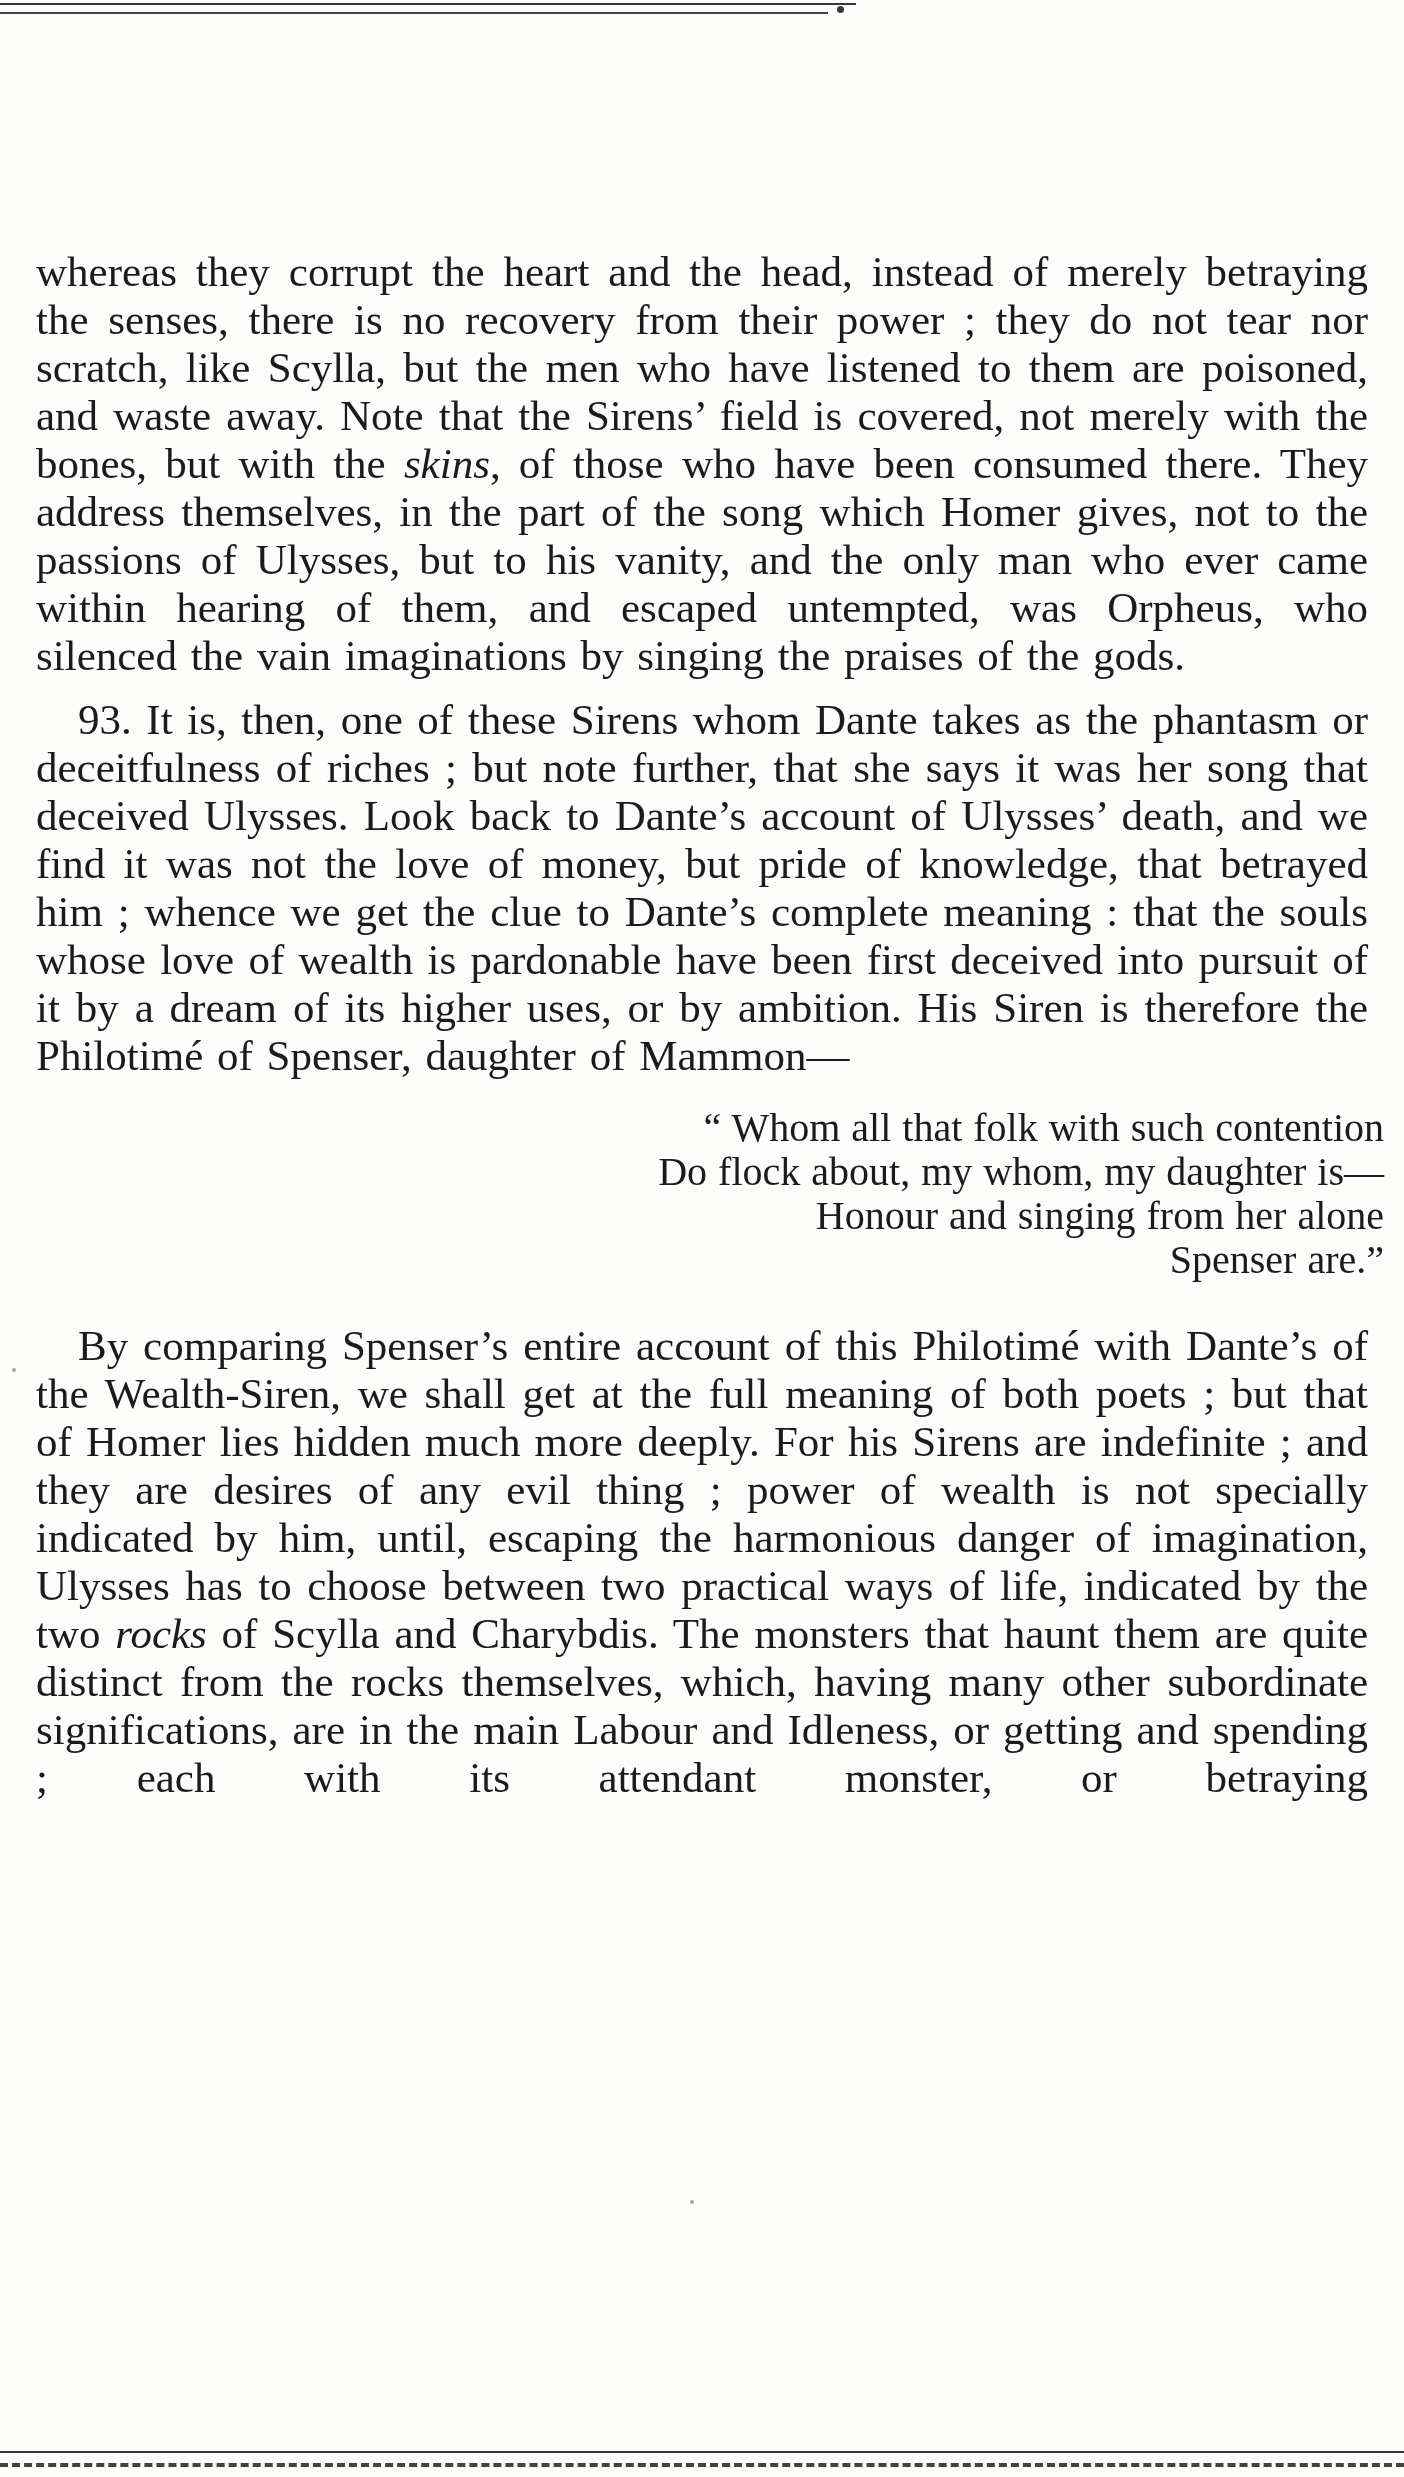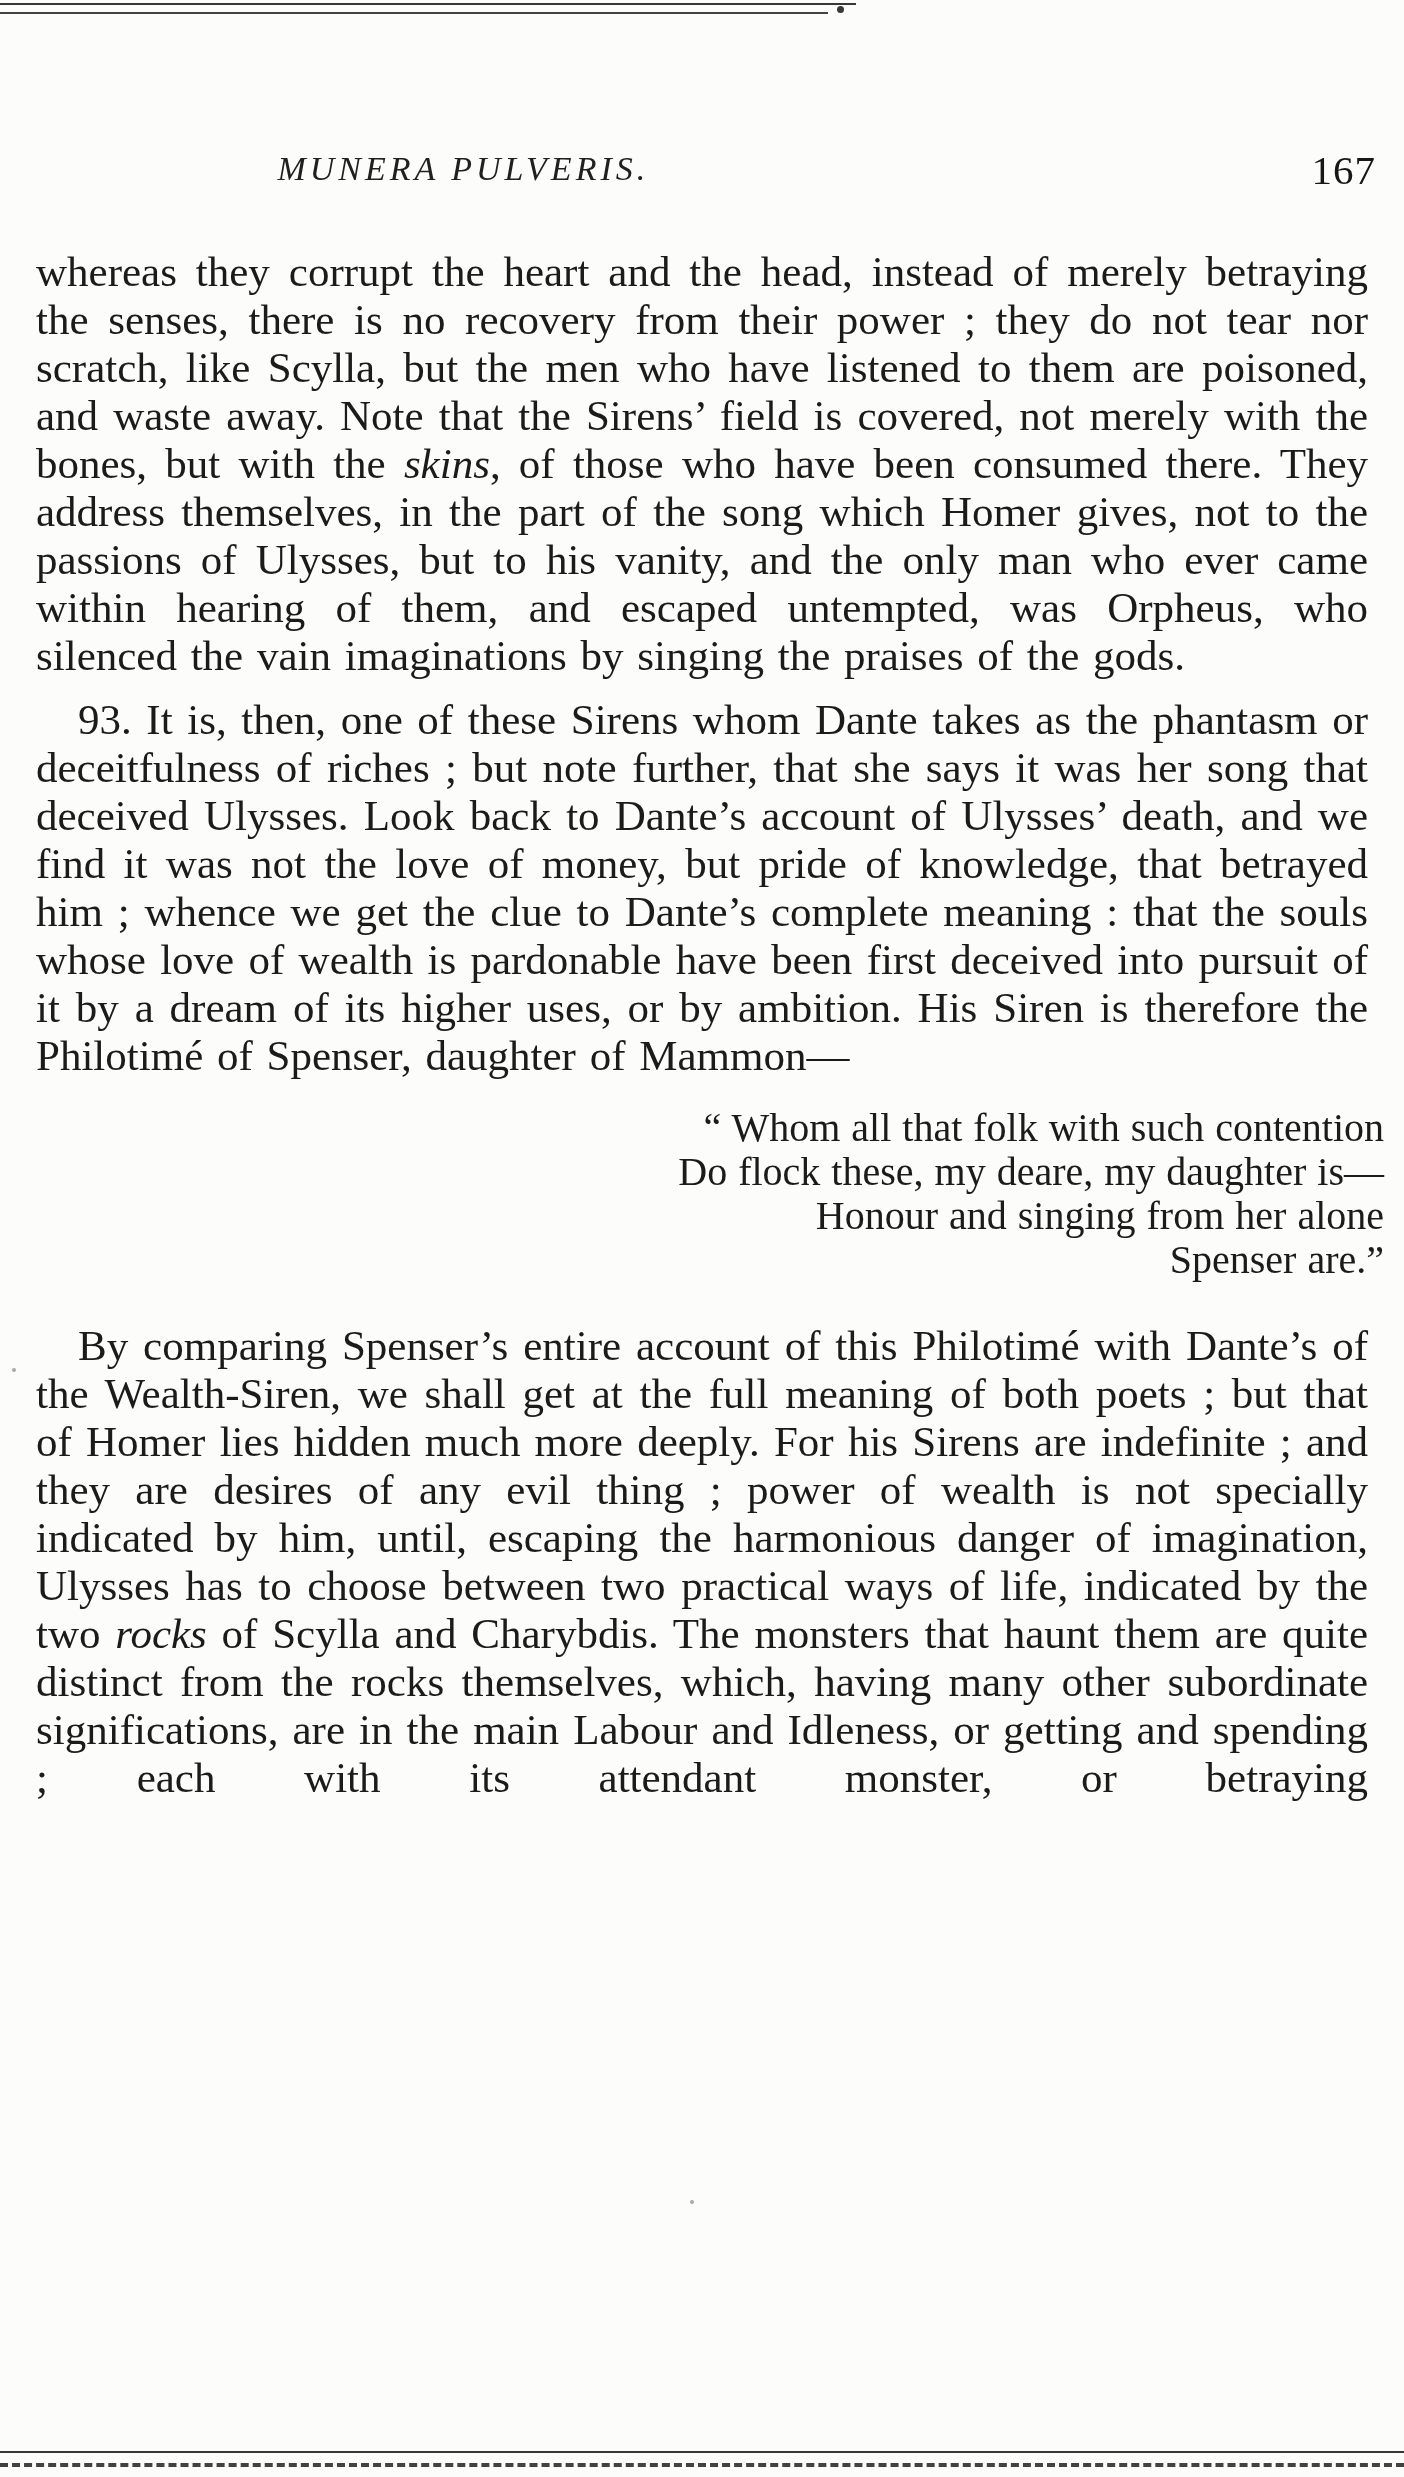--- a/index.html
+++ b/index.html
@@ -88,34 +88,30 @@
 </style>
 </head>
 <body>
 
 <div class="page">
 
   <div class="rule-top-1"></div>
   <div class="rule-top-2"></div>
   <div class="rule-top-dot"></div>
 
-  <div class="header">
-    <div class="running-title">MUNERA PULVERIS.</div>
-    <div class="page-number">167</div>
-  </div>
 
   <div class="body-text">
 
     <p class="para"><span>whereas they corrupt the heart and the head, instead of merely betraying the senses, there is no recovery from their power ; they do not tear nor scratch, like Scylla, but the men who have listened to them are poisoned, and waste away. Note that the Sirens’ field is covered, not merely with the bones, but with the </span><em>skins</em><span>, of those who have been consumed there.  They address themselves, in the part of the song which Homer gives, not to the passions of Ulysses, but to his vanity, and the only man who ever came within hearing of them, and escaped untempted, was Orpheus, who silenced the vain imaginations by singing the praises of the gods.</span></p>
 
     <p class="para indent"><span>93. It is, then, one of these Sirens whom Dante takes as the phantasm or deceitfulness of riches ; but note further, that she says it was her song that deceived Ulysses.  Look back to Dante’s account of Ulysses’ death, and we find it was not the love of money, but pride of knowledge, that betrayed him ; whence we get the clue to Dante’s complete meaning : that the souls whose love of wealth is pardonable have been first deceived into pursuit of it by a dream of its higher uses, or by ambition.  His Siren is therefore the Philotimé of Spenser, daughter of Mammon—</span></p>
 
     <div class="quote">
       <div class="quote-line">“ Whom all that folk with such contention</div>
-      <div class="quote-line">Do flock these, my deare, my daughter is—</div>
+      <div class="quote-line">Do flock about, my whom, my daughter is—</div>
       <div class="quote-line">Honour and singing from her alone</div>
       <div class="quote-line">Spenser are.”</div>
     </div>
 
     <p class="para indent flush-last"><span>By comparing Spenser’s entire account of this Philotimé with Dante’s of the Wealth-Siren, we shall get at the full meaning of both poets ; but that of Homer lies hidden much more deeply.  For his Sirens are indefinite ; and they are desires of any evil thing ; power of wealth is not specially indicated by him, until, escaping the harmonious danger of imagination, Ulysses has to choose between two practical ways of life, indicated by the two </span><em>rocks</em><span> of Scylla and Charybdis. The monsters that haunt them are quite distinct from the rocks themselves, which, having many other subordinate significations, are in the main Labour and Idleness, or getting and spending ; each with its attendant monster, or betraying</span></p>
 
   </div>
 
   <div class="speck s1"></div>
   <div class="speck s2"></div>

